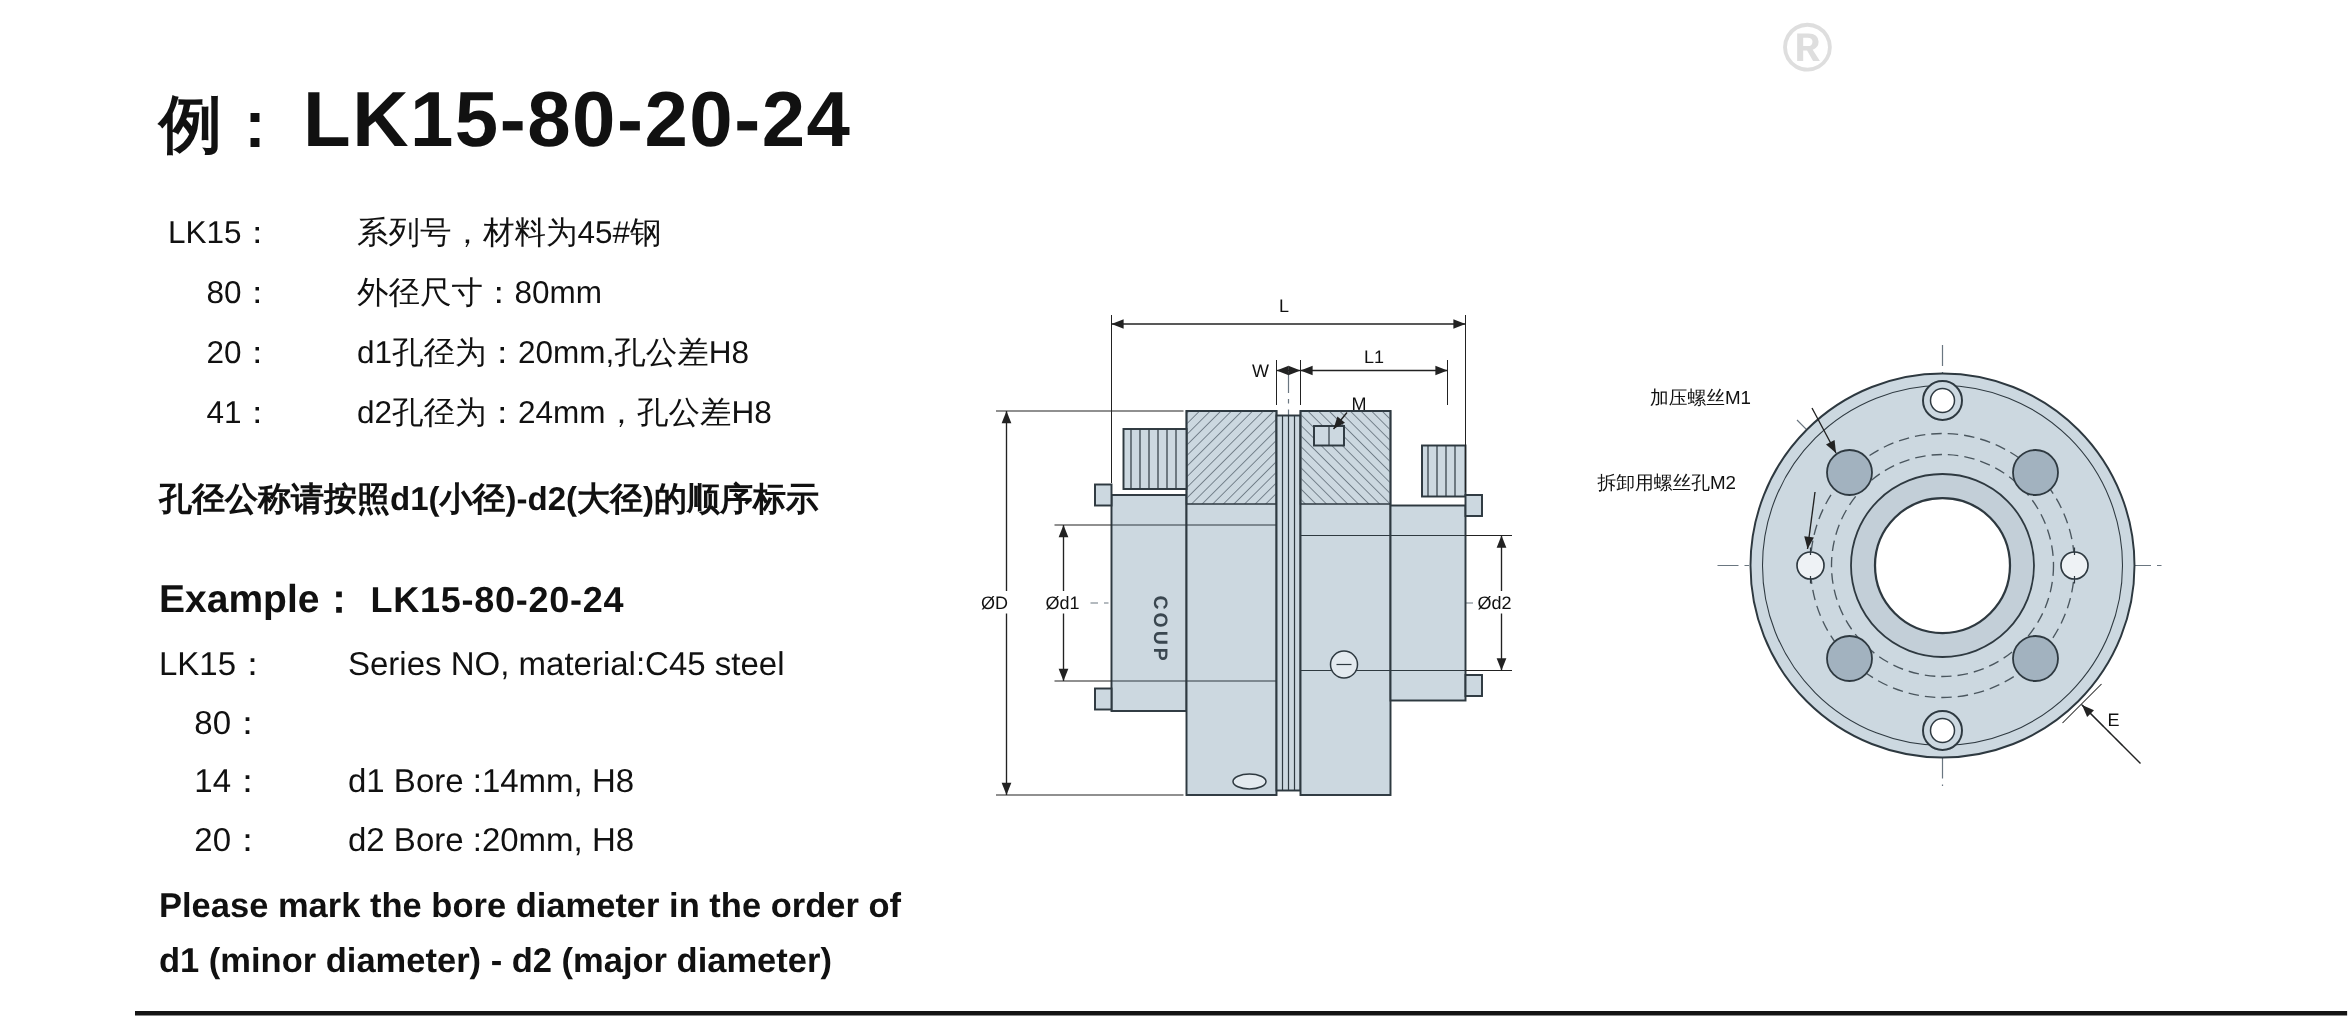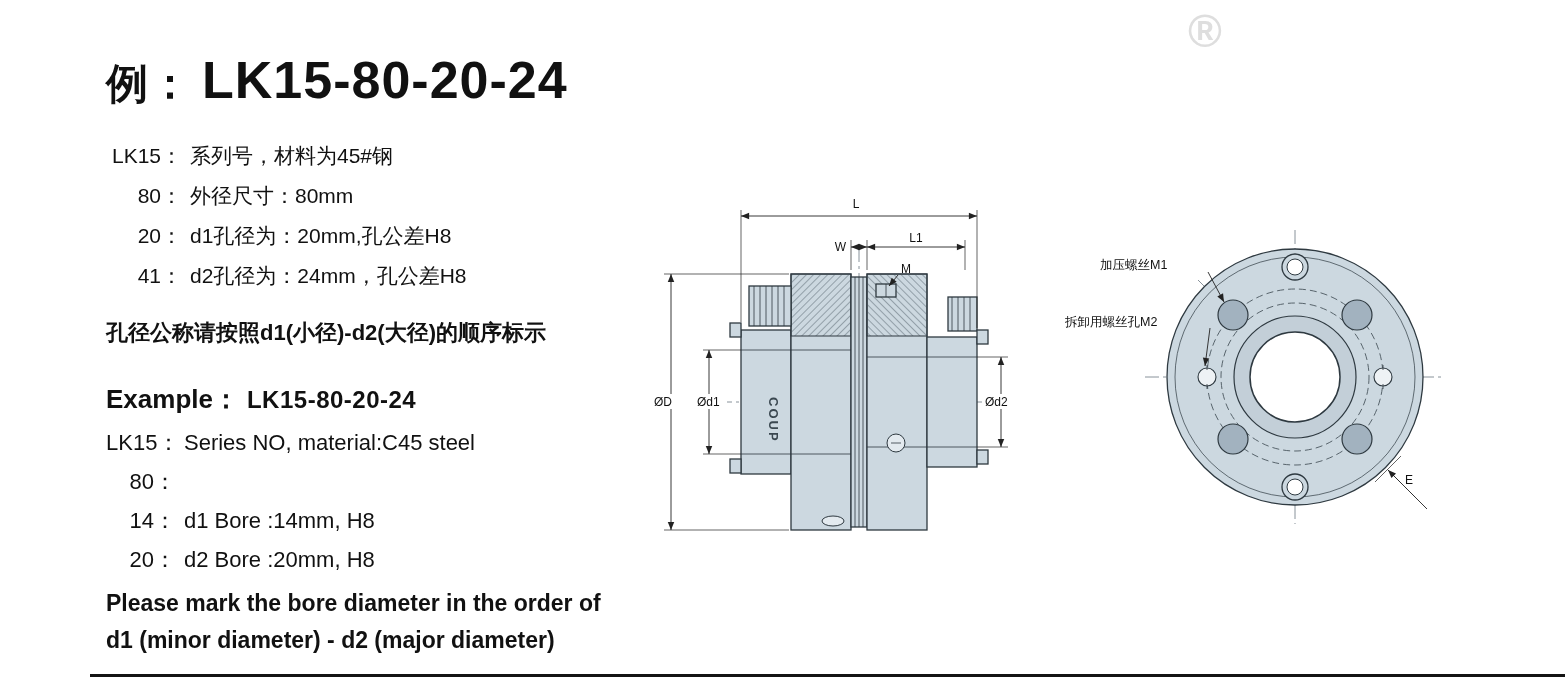--- a/index.html
+++ b/index.html
@@ -11,23 +11,23 @@
                  color:#8a8a8a; opacity:0.28; }
 
   .title { position:absolute; left:106px; top:50px; display:flex; align-items:baseline; gap:10px; }
   .title-prefix { font-size:42px; font-weight:bold; letter-spacing:1px; }
   .title-model { font-size:52px; font-weight:bold; letter-spacing:1px; }
 
   .spec-block { position:absolute; left:106px; }
   .spec-cn { top:136px; width:540px; }
   .spec-en { top:382px; width:560px; }
 
-  .spec-row { display:flex; line-height:40px; font-size:21px; }
+  .spec-row { display:flex; line-height:40px; font-size:21px;gap:36px; }
   .spec-key { width:76px; text-align:right; white-space:nowrap; }
-  .spec-text { margin-left:8px; white-space:nowrap; }
+  .spec-text { margin-left:20px; white-space:nowrap; }
   .spec-en .spec-row { line-height:39px; font-size:22px; }
   .spec-en .spec-key { width:70px; }
 
   .spec-note-cn { margin-top:20px; font-size:22px; font-weight:bold; line-height:34px; }
   .en-heading { display:flex; align-items:baseline; gap:8px; margin-bottom:6px; }
   .en-heading-prefix { font-size:26px; font-weight:bold; }
   .en-heading-model { font-size:24px; font-weight:bold; letter-spacing:0.5px; }
   .spec-note-en { font-size:23px; font-weight:bold; line-height:37px; margin-top:6px; }
 
   .side-view { position:absolute; left:648px; top:192px; width:380px; height:360px; }

